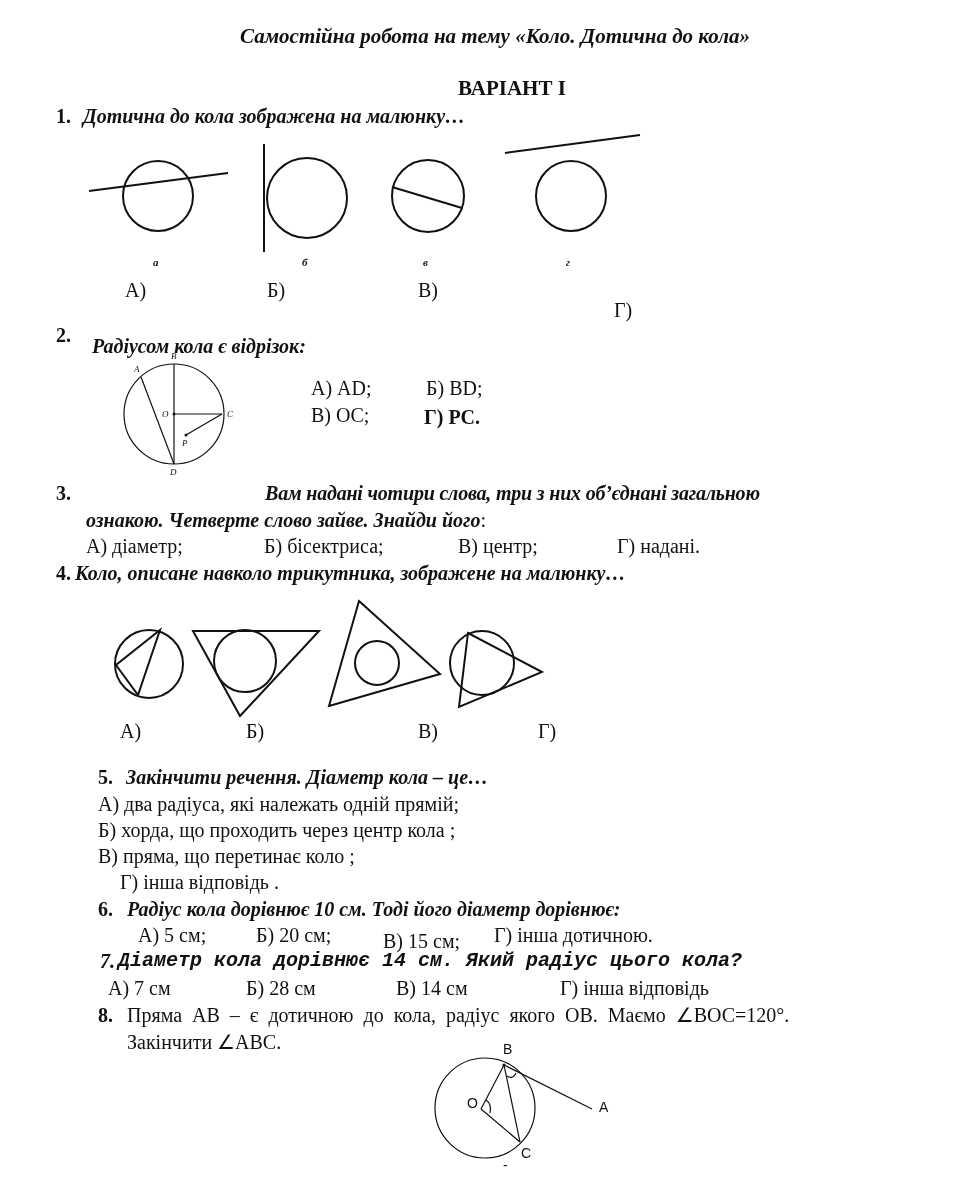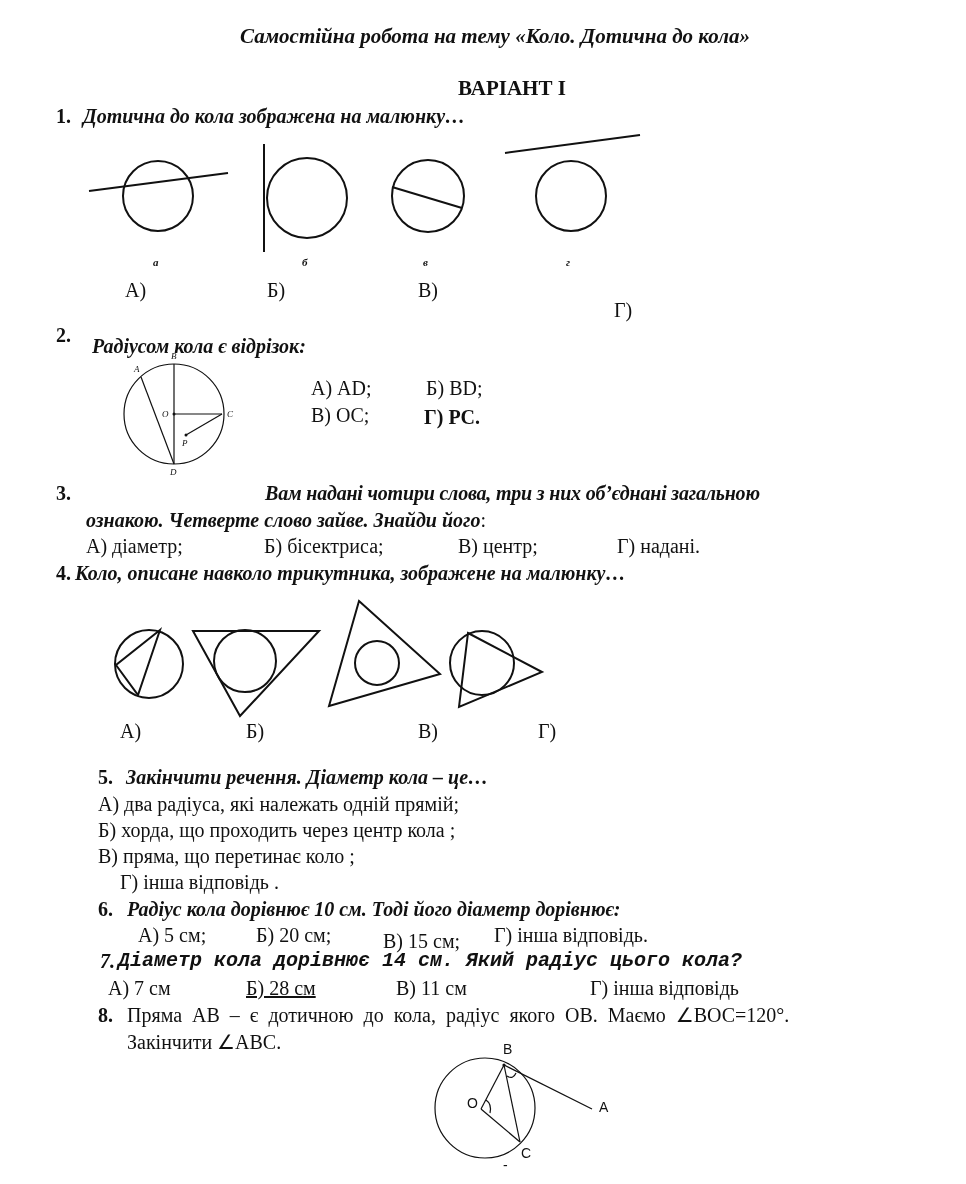--- a/index.html
+++ b/index.html
@@ -131,30 +131,30 @@
   <span class="abs opt" style="left:98px;top:844px;">В) пряма, що перетинає коло ;</span>
   <span class="abs opt" style="left:98px;top:870px;margin-left:22px;">Г) інша відповідь .</span>
 </div>
 
 <div>
   <span class="abs t b" style="left:98px;top:897px;">6.</span>
   <span class="abs t bi" style="left:127px;top:897px;">Радіус кола дорівнює 10 см. Тоді його діаметр дорівнює:</span>
   <span class="abs opt" style="left:138px;top:923px;">А) 5 см;</span>
   <span class="abs opt" style="left:256px;top:923px;">Б) 20 см;</span>
   <span class="abs opt" style="left:383px;top:923px;margin-top:6px;">В) 15 см;</span>
-  <span class="abs opt" style="left:494px;top:923px;">Г) інша відповідь.</span>
+  <span class="abs opt" style="left:494px;top:923px;">Г) інша дотичною.</span>
 </div>
 
 <div>
   <span class="abs t bi" style="left:100px;top:949px;">7.</span>
   <span class="abs t bi" style="left:118px;top:949px;font-family:Liberation Mono, monospace;">Діаметр кола дорівнює 14 см. Який радіус цього кола?</span>
   <span class="abs opt" style="left:108px;top:976px;">А) 7 см</span>
-  <span class="abs opt" style="left:246px;top:976px;text-decoration:underline;">Б) 28 см</span>
-  <span class="abs opt" style="left:396px;top:976px;">В) 11 см</span>
-  <span class="abs opt" style="left:590px;top:976px;text-align:center;">Г) інша відповідь</span>
+  <span class="abs opt" style="left:246px;top:976px;">Б) 28 см</span>
+  <span class="abs opt" style="left:396px;top:976px;">В) 14 см</span>
+  <span class="abs opt" style="left:560px;top:976px;text-align:center;">Г) інша відповідь</span>
 </div>
 
 <div>
   <span class="abs t b" style="left:98px;top:1003px;">8.</span>
   <span class="abs t" style="left:127px;top:1003px;word-spacing:5px;text-align:right;">Пряма АВ – є дотичною до кола, радіус якого  ОВ. Маємо ∠ВОС=120°.</span>
   <span class="abs t" style="left:127px;top:1030px;">Закінчити ∠АВС.</span>
 
   <svg style="left:0;top:0;" width="966" height="1184">
     <circle class="thin" cx="485" cy="1108" r="50"></circle>
     <line class="thin" x1="481" y1="1109" x2="504" y2="1065"></line>

